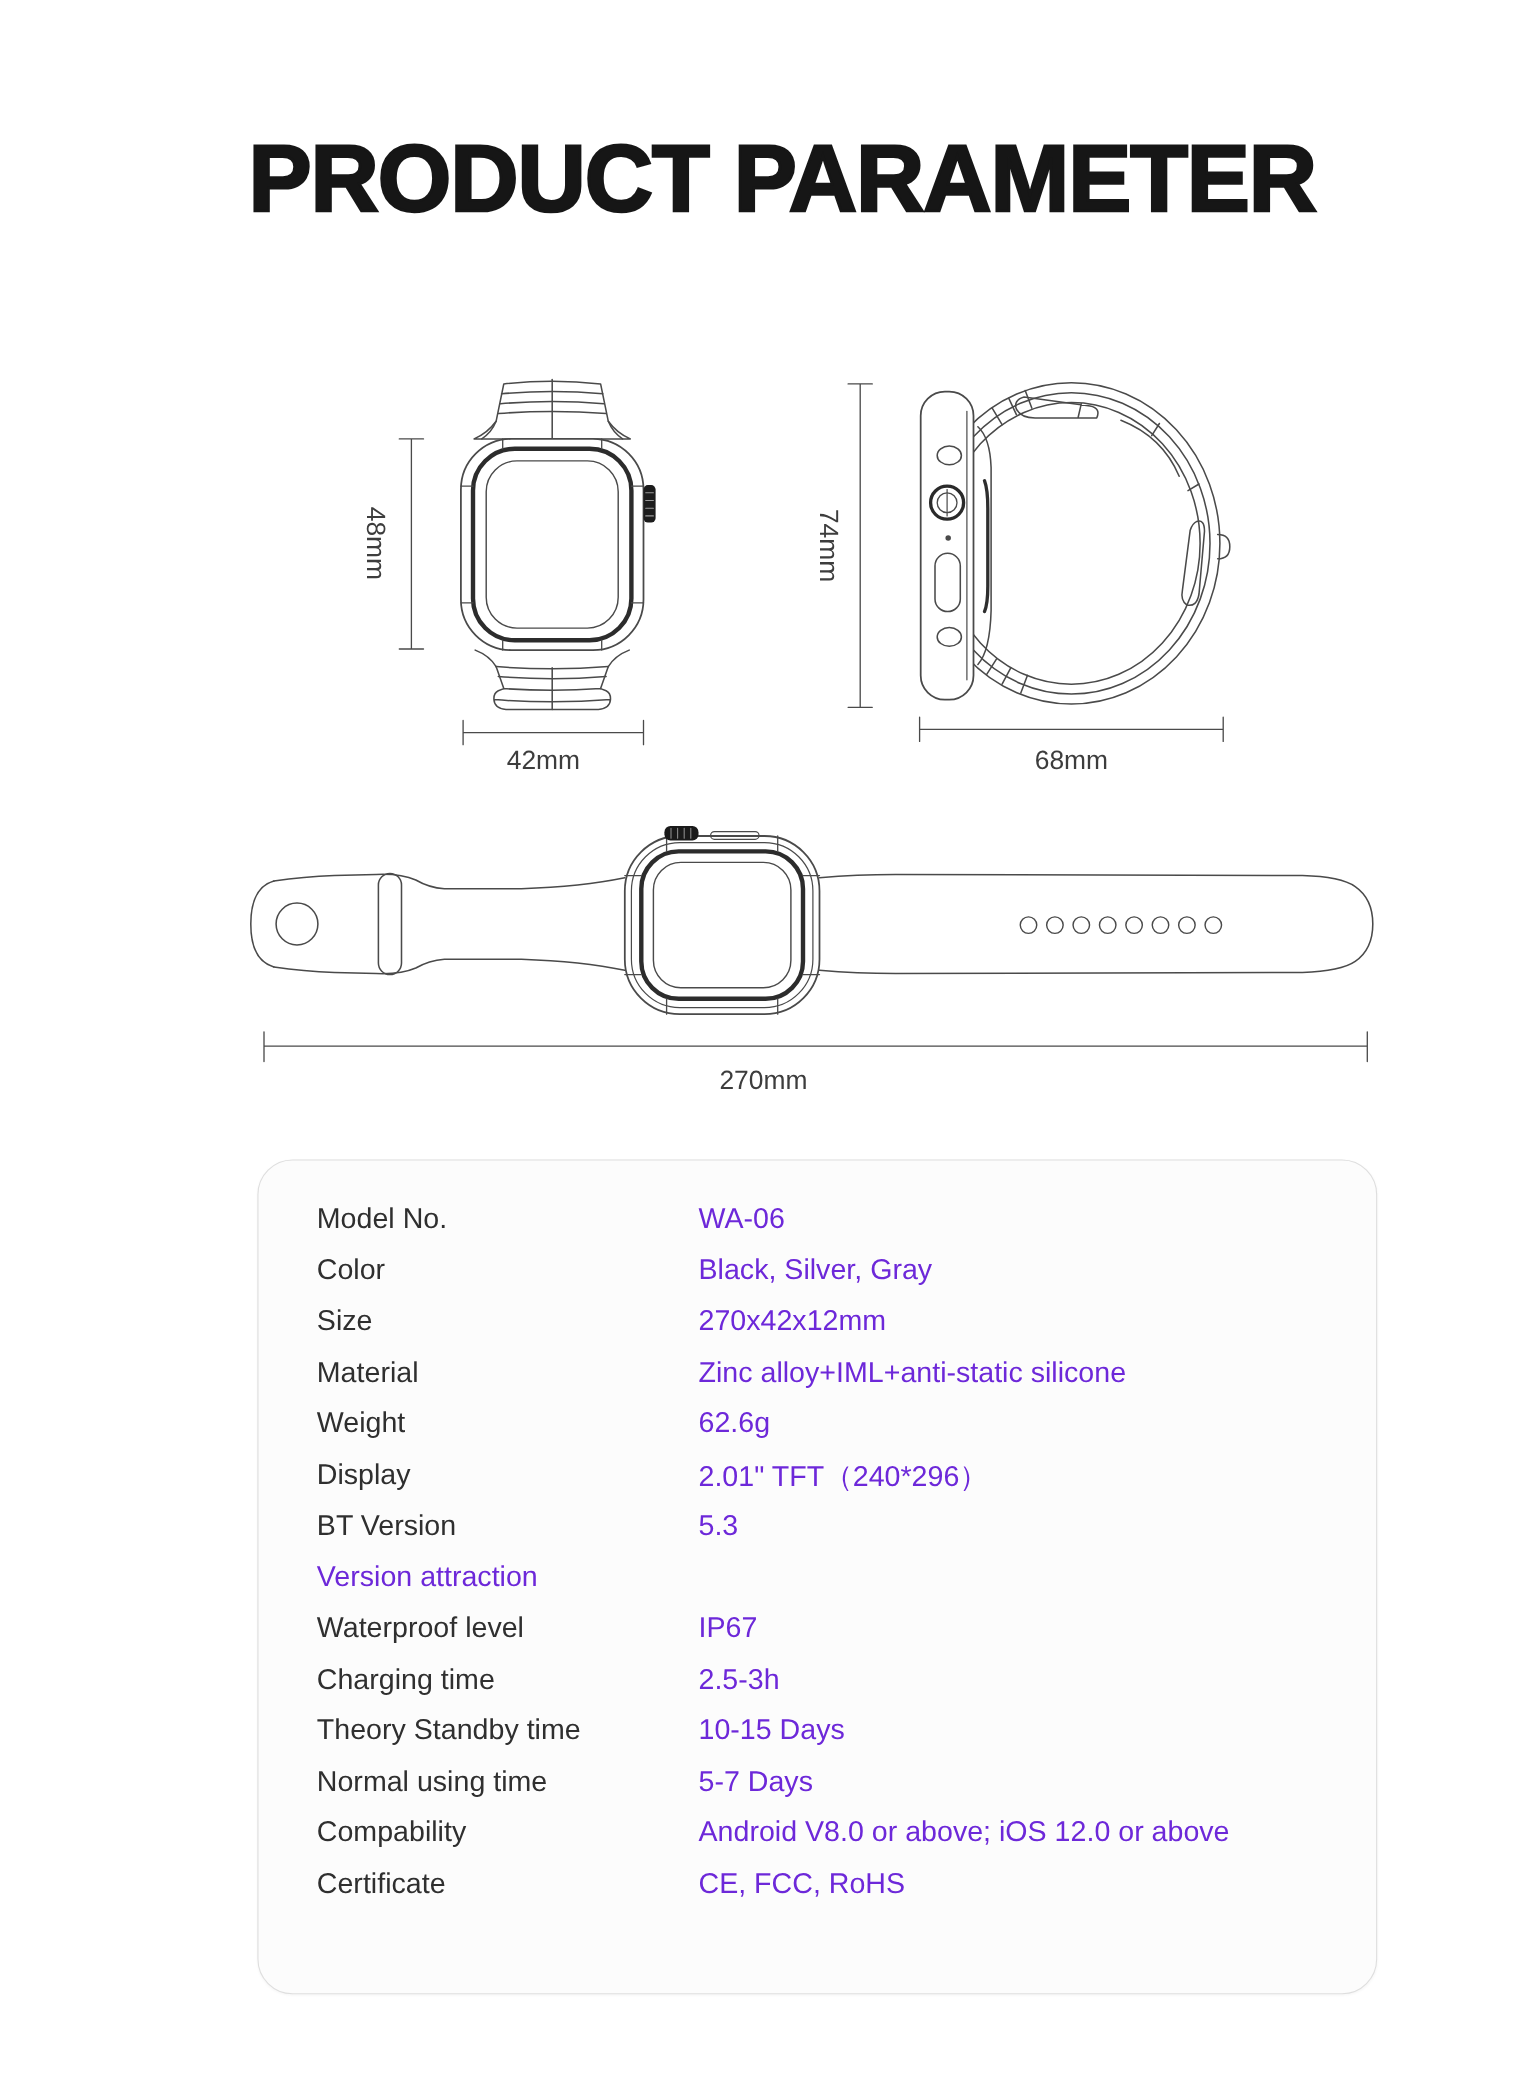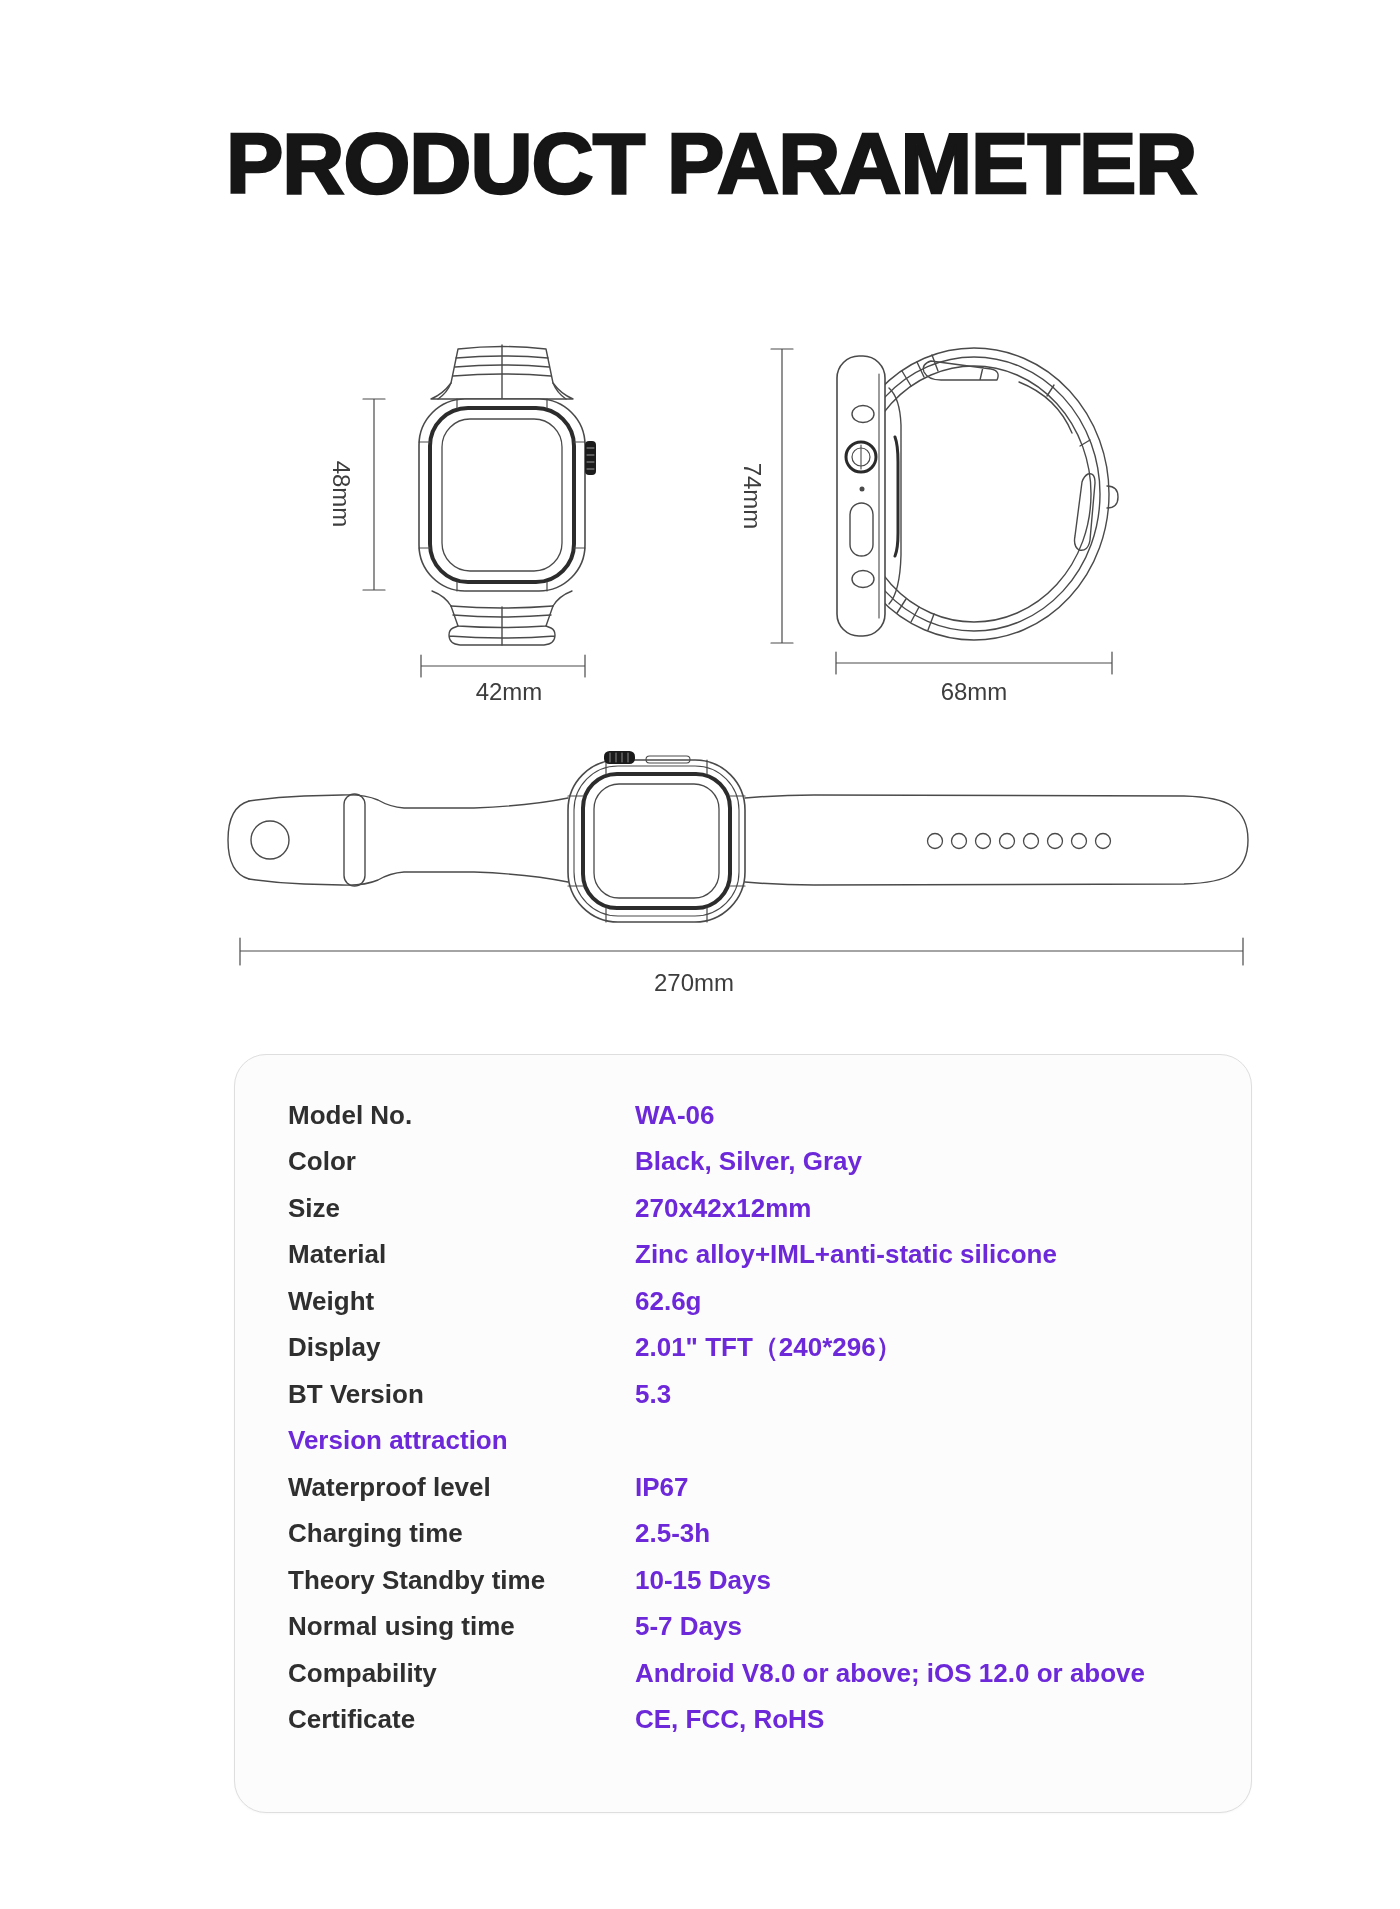--- a/index.html
+++ b/index.html
@@ -39,25 +39,23 @@
     width:1018px;height:759px;
     background:#fcfcfc;
     border:1.5px solid #dedede;
     border-radius:32px;
     box-sizing:border-box;
     box-shadow:0 1px 2px rgba(0,0,0,0.03);
   }
   .spec-rows{padding-top:37px;}
   .spec-row{
     display:flex;
-    align-items:center;
     height:46.5px;
     padding-left:53px;
     padding-right:30px;
-    font-weight:bold;
   }
   .spec-label{
     width:347px;
     flex:0 0 347px;
     font-size:26px;
     color:#2f2f2f;
   }
   .spec-value{
     flex:1;
     font-size:26px;
@@ -146,21 +144,21 @@
         <circle cx="987" cy="841" r="7.5"></circle>
         <circle cx="1011" cy="841" r="7.5"></circle>
         <circle cx="1035" cy="841" r="7.5"></circle>
         <circle cx="1059" cy="841" r="7.5"></circle>
       </g>
       <path stroke-width="1.2" d="M196,951 H1199 M196,938 V965 M1199,938 V965"></path>
     </g>
   </svg>
 
   <div class="dim-label vertical" style="left:257px;top:482px;width:80px;">48mm</div>
-  <div class="dim-label" style="left:405px;top:680px;width:120px;">42mm</div>
+  <div class="dim-label" style="left:390px;top:680px;width:120px;">42mm</div>
   <div class="dim-label vertical" style="left:668px;top:484px;width:80px;">74mm</div>
   <div class="dim-label" style="left:870px;top:680px;width:120px;">68mm</div>
   <div class="dim-label" style="left:590px;top:971px;width:120px;">270mm</div>
 
   <div class="spec-card">
     <div class="spec-rows">
       <div class="spec-row">
         <div class="spec-label">Model No.</div>
         <div class="spec-value">WA-06</div>
       </div>

